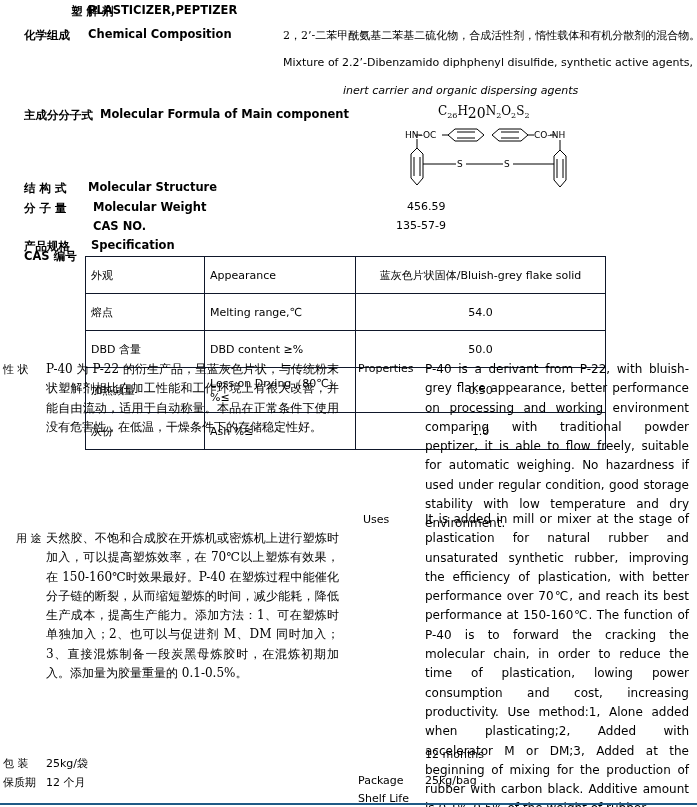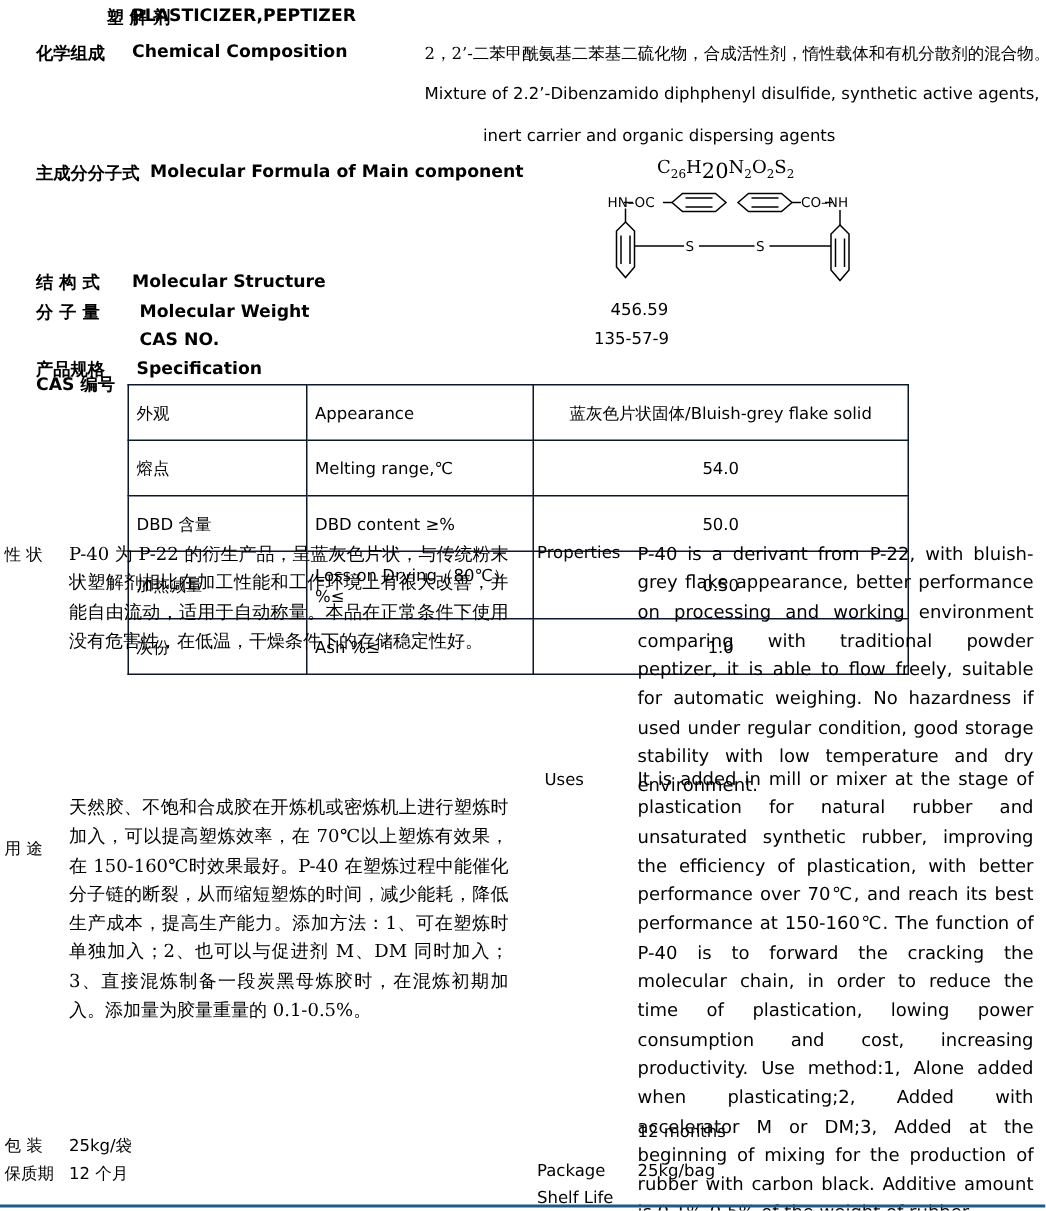--- a/index.html
+++ b/index.html
@@ -23,21 +23,21 @@
 </head>
 <body>
 
 <div class="abs cn b f12" style="left:24px;top:4px;margin-left:47px;">塑 解 剂</div>
 <div class="abs b f12" style="left:88px;top:3px;">PLASTICIZER,PEPTIZER</div>
 
 <div class="abs cn b f12" style="left:24px;top:28px;">化学组成</div>
 <div class="abs b f12" style="left:88px;top:27px;">Chemical Composition</div>
 <div class="abs cn f11" style="left:283px;top:28px;">2，2’-二苯甲酰氨基二苯基二硫化物，合成活性剂，惰性载体和有机分散剂的混合物。</div>
 <div class="abs f11" style="left:283px;top:56px;">Mixture of 2.2’-Dibenzamido diphphenyl disulfide, synthetic active agents,</div>
-<div class="abs f11" style="left:322px;top:84px;">inert carrier and organic dispersing agents</div>
+<div class="abs f11" style="left:343px;top:84px;font-style:italic;">inert carrier and organic dispersing agents</div>
 
 <div class="abs cn b f12" style="left:24px;top:108px;">主成分分子式</div>
 <div class="abs b f12" style="left:100px;top:107px;">Molecular Formula of Main component</div>
 <div class="abs" style="left:438px;top:104px;font-family:'DejaVu Serif',serif;font-size:12px;">
   <span>C</span><sub style="font-size:8px">26</sub><span>H</span><sub style="font-size:14px">20</sub><span>N</span><sub style="font-size:8px">2</sub><span>O</span><sub style="font-size:8px">2</sub><span>S</span><sub style="font-size:8px">2</sub>
 </div>
 
 <svg class="abs" style="left:400px;top:120px;" width="180" height="70" viewBox="0 0 180 70">
   <g stroke="#000" stroke-width="1" fill="none">
 
@@ -119,21 +119,21 @@
   </tr>
 </tbody>
   </table>
 
 <div class="abs cn f11" style="left:3px;top:362px;">性 状</div>
 <div class="para cn just" style="left:46px;top:360px;width:293px;text-indent:0;">P-40 为 P-22 的衍生产品，呈蓝灰色片状，与传统粉末状塑解剂相比在加工性能和工作环境上有很大改善，并能自由流动，适用于自动称量。本品在正常条件下使用没有危害性，在低温，干燥条件下的存储稳定性好。</div>
 
 <div class="abs f11" style="left:358px;top:362px;">Properties</div>
 <div class="para just" style="left:425px;top:360px;width:264px;">P-40 is a derivant from P-22, with bluish-grey flake appearance, better performance on processing and working environment comparing with traditional powder peptizer, it is able to flow freely, suitable for automatic weighing. No hazardness if used under regular condition, good storage stability with low temperature and dry environment.</div>
 
-<div class="abs cn f11" style="left:3px;top:531px;margin-top:27px;">用 途</div>
+<div class="abs cn f11" style="left:16px;top:531px;">用 途</div>
 <div class="para cn just" style="left:46px;top:529px;width:293px;">天然胶、不饱和合成胶在开炼机或密炼机上进行塑炼时加入，可以提高塑炼效率，在 70℃以上塑炼有效果，在 150-160℃时效果最好。P-40 在塑炼过程中能催化分子链的断裂，从而缩短塑炼的时间，减少能耗，降低生产成本，提高生产能力。添加方法：1、可在塑炼时单独加入；2、也可以与促进剂 M、DM 同时加入；3、直接混炼制备一段炭黑母炼胶时，在混炼初期加入。添加量为胶量重量的 0.1-0.5%。</div>
 
 <div class="abs f11" style="left:363px;top:513px;">Uses</div>
 <div class="para just" style="left:425px;top:510px;width:264px;">It is added in mill or mixer at the stage of plastication for natural rubber and unsaturated synthetic rubber, improving the efficiency of plastication, with better performance over 70℃, and reach its best performance at 150-160℃. The function of P-40 is to forward the cracking the molecular chain, in order to reduce the time of plastication, lowing power consumption and cost, increasing productivity. Use method:1, Alone added when plasticating;2, Added with accelerator M or DM;3, Added at the beginning of mixing for the production of rubber with carbon black. Additive amount is 0.1%-0.5% of the weight of rubber.</div>
 
 <div class="abs cn f11" style="left:3px;top:756px;">包 装</div>
 <div class="abs f11" style="left:46px;top:756px;">25kg/袋</div>
 <div class="abs cn f11" style="left:3px;top:775px;">保质期</div>
 <div class="abs f11" style="left:46px;top:775px;">12 个月</div>
 

